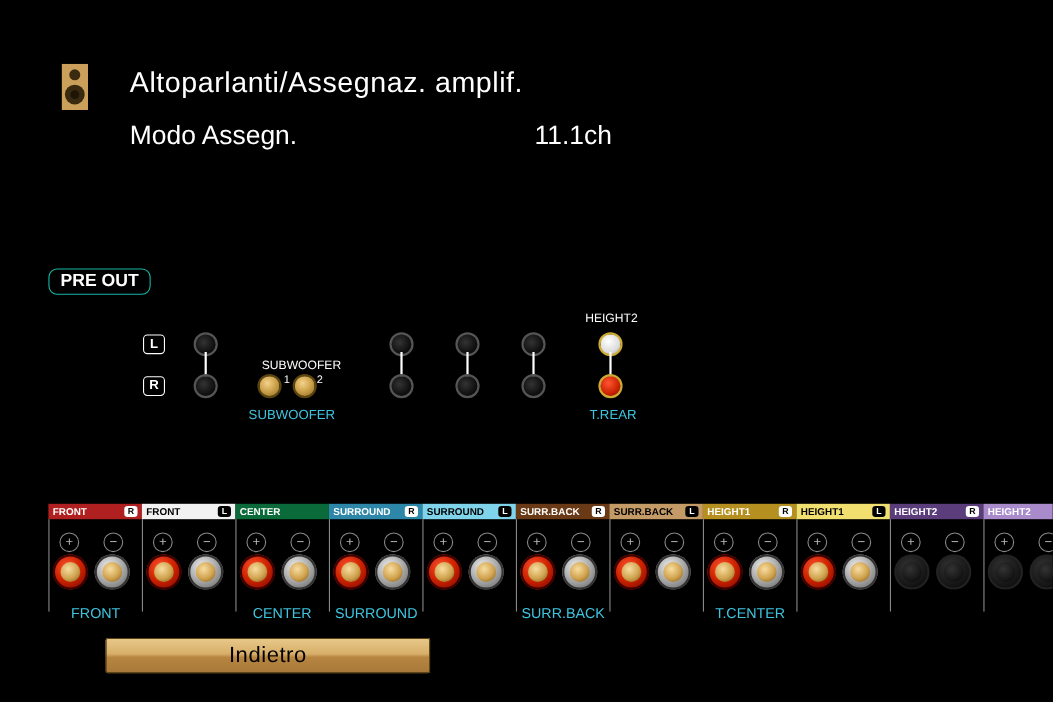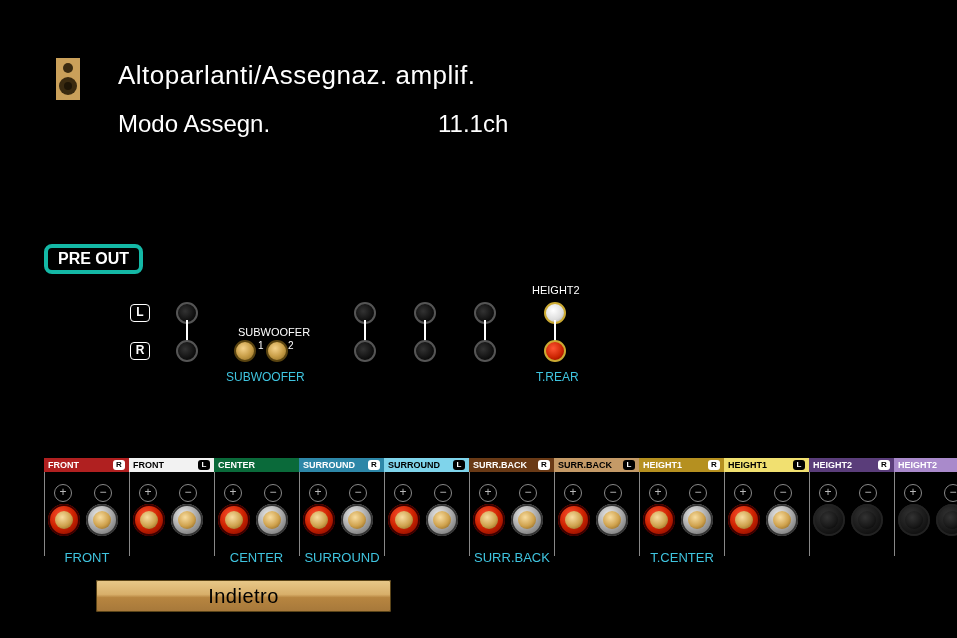--- a/index.html
+++ b/index.html
@@ -32,27 +32,28 @@
     top: 60px;
     font-size: 26px;
     letter-spacing: 0.5px;
   }
   .mode-row {
     position: absolute;
     left: 118px;
     top: 110px;
     font-size: 24px;
     display: flex;
+    gap: 48px;
   }
   .mode-label { width: 320px; }
   .mode-value { }
   
   .section-badge {
     position: absolute;
-    border: 4px solid #14b8a6;
+    border: 1px solid #14b8a6;
     border-radius: 8px;
     padding: 0 10px;
     font-weight: 700;
     font-size: 16px;
     height: 22px;
     line-height: 22px;
   }
   #badge-preout { left: 44px; top: 244px; }
   #badge-speakers { left: 44px; top: 420px; }
 

